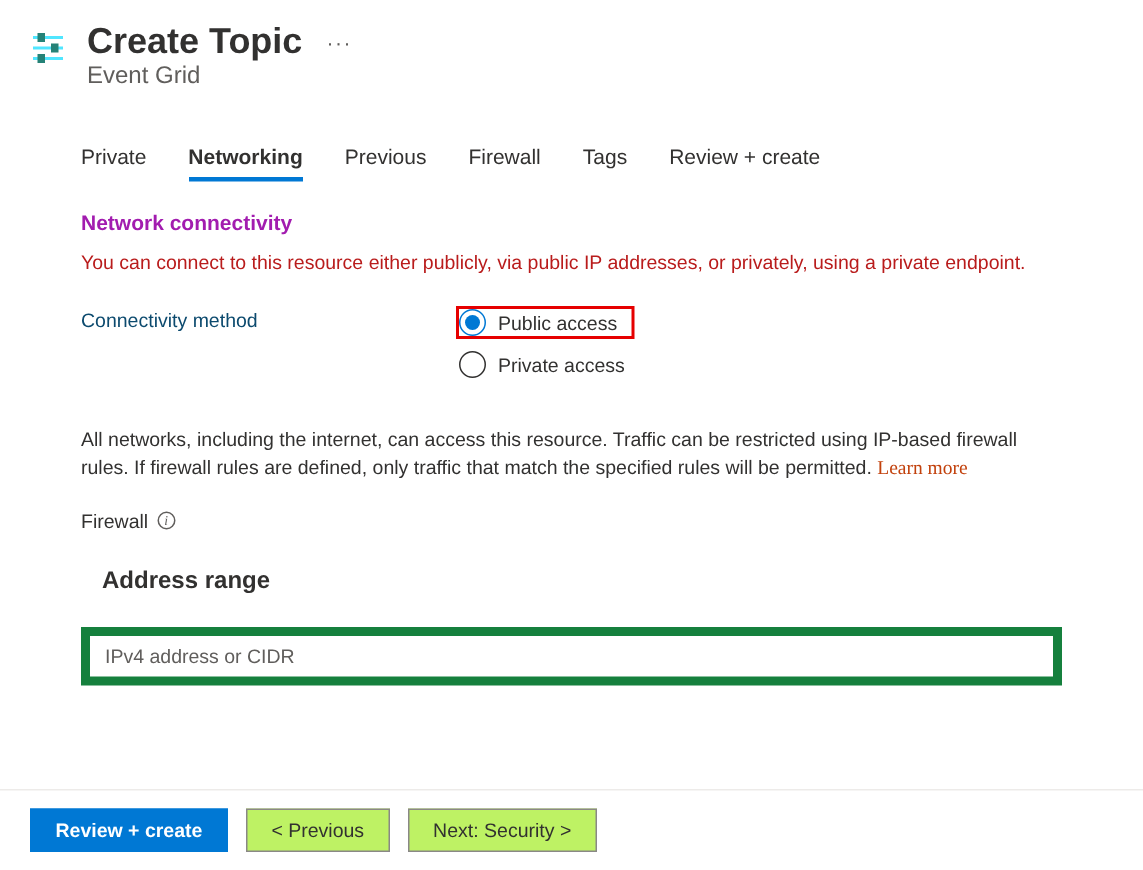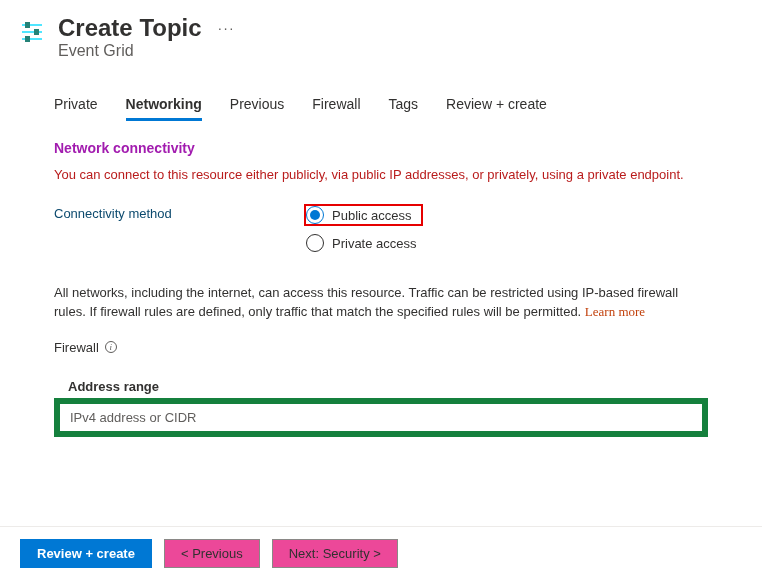--- a/index.html
+++ b/index.html
@@ -161,25 +161,25 @@
       margin-left: 6px;
       font-size: 9px;
       display: flex;
       align-items: center;
       justify-content: center;
       color: #605e5c;
       font-style: italic;
       font-family: serif;
     }
     .address-label {
-      font-size: 13px;
+      font-size: 16px;
       font-weight: 600;
       color: #323130;
       margin-left: 14px;
-      margin-bottom: 4px;
+      margin-bottom: 21px;
     }
     .address-input {
       width: 100%;
       padding: 6px 10px;
       border: 6px solid #15803d;
       font-size: 13px;
       font-family: inherit;
       color: #323130;
     }
     .address-input::placeholder {
@@ -193,21 +193,21 @@
       border-top: 1px solid #edebe9;
       padding: 12px 20px;
       display: flex;
       gap: 12px;
     }
     .btn {
       padding: 6px 16px;
       font-size: 13px;
       font-family: inherit;
       border: 1px solid #8a8886;
-      background: #ec4899;
+      background: #bef264;
       color: #323130;
       cursor: pointer;
       min-width: 90px;
     }
     .btn.primary {
       background: #0078d4;
       border-color: #0078d4;
       color: #ffffff;
       font-weight: 600;
       min-width: 130px;

